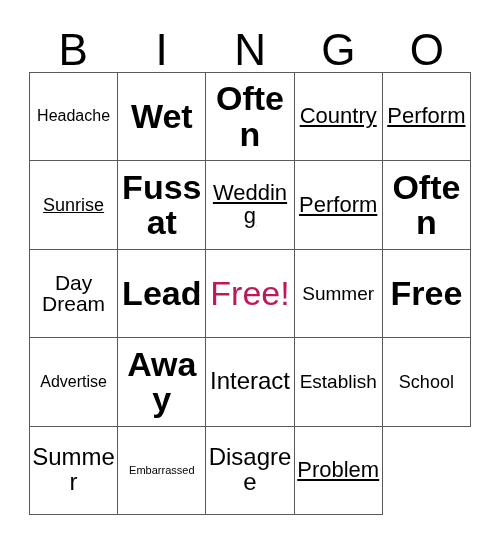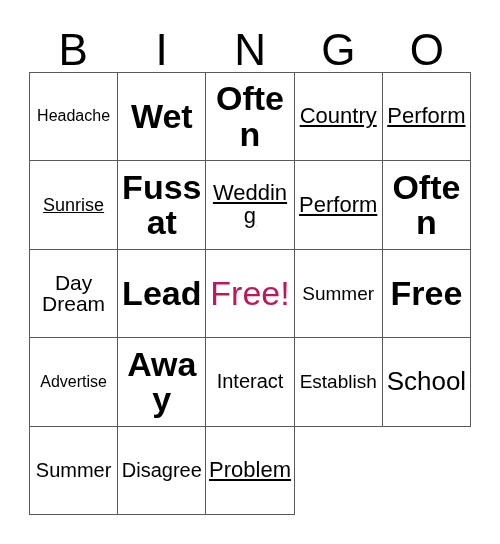--- a/index.html
+++ b/index.html
@@ -79,22 +79,22 @@
     color: #000000;
     white-space: pre-line;
     word-break: break-word;
   }
   
   .s-xs   { font-size: 11px; }
   .s-sm   { font-size: 16px; }
   .s-sm2  { font-size: 18px; text-decoration: underline; }
   .s-md   { font-size: 19px; }
   .s-md2  { font-size: 22px; text-decoration: underline; }
-  .s-lg   { font-size: 20px; }
-  .s-lg2  { font-size: 26px; }
+  .s-lg   { font-size: 24px; }
+  .s-lg2  { font-size: 18px; }
   .s-xl   { font-size: 21px; }
   .s-xxl  { font-size: 34px; font-weight: bold; }
   .free {
     color: #be185d;
     font-size: 34px;
   }
 </style>
 </head>
 <body>
 
@@ -173,20 +173,23 @@
         <span class="cell-text s-md">Establish</span>
       </div>
     <div class="cell">
         <span class="cell-text s-lg2">School</span>
       </div>
 
     <div class="cell">
         <span class="cell-text s-lg">Summer</span>
       </div>
     <div class="cell">
+        <span class="cell-text s-xs">Embarrassed</span>
+      </div>
+    <div class="cell">
         <span class="cell-text s-lg">Disagree</span>
       </div>
     <div class="cell">
         <span class="cell-text s-md2">Problem</span>
       </div>
 
   </div>
 </div>
 
 </body></html>

